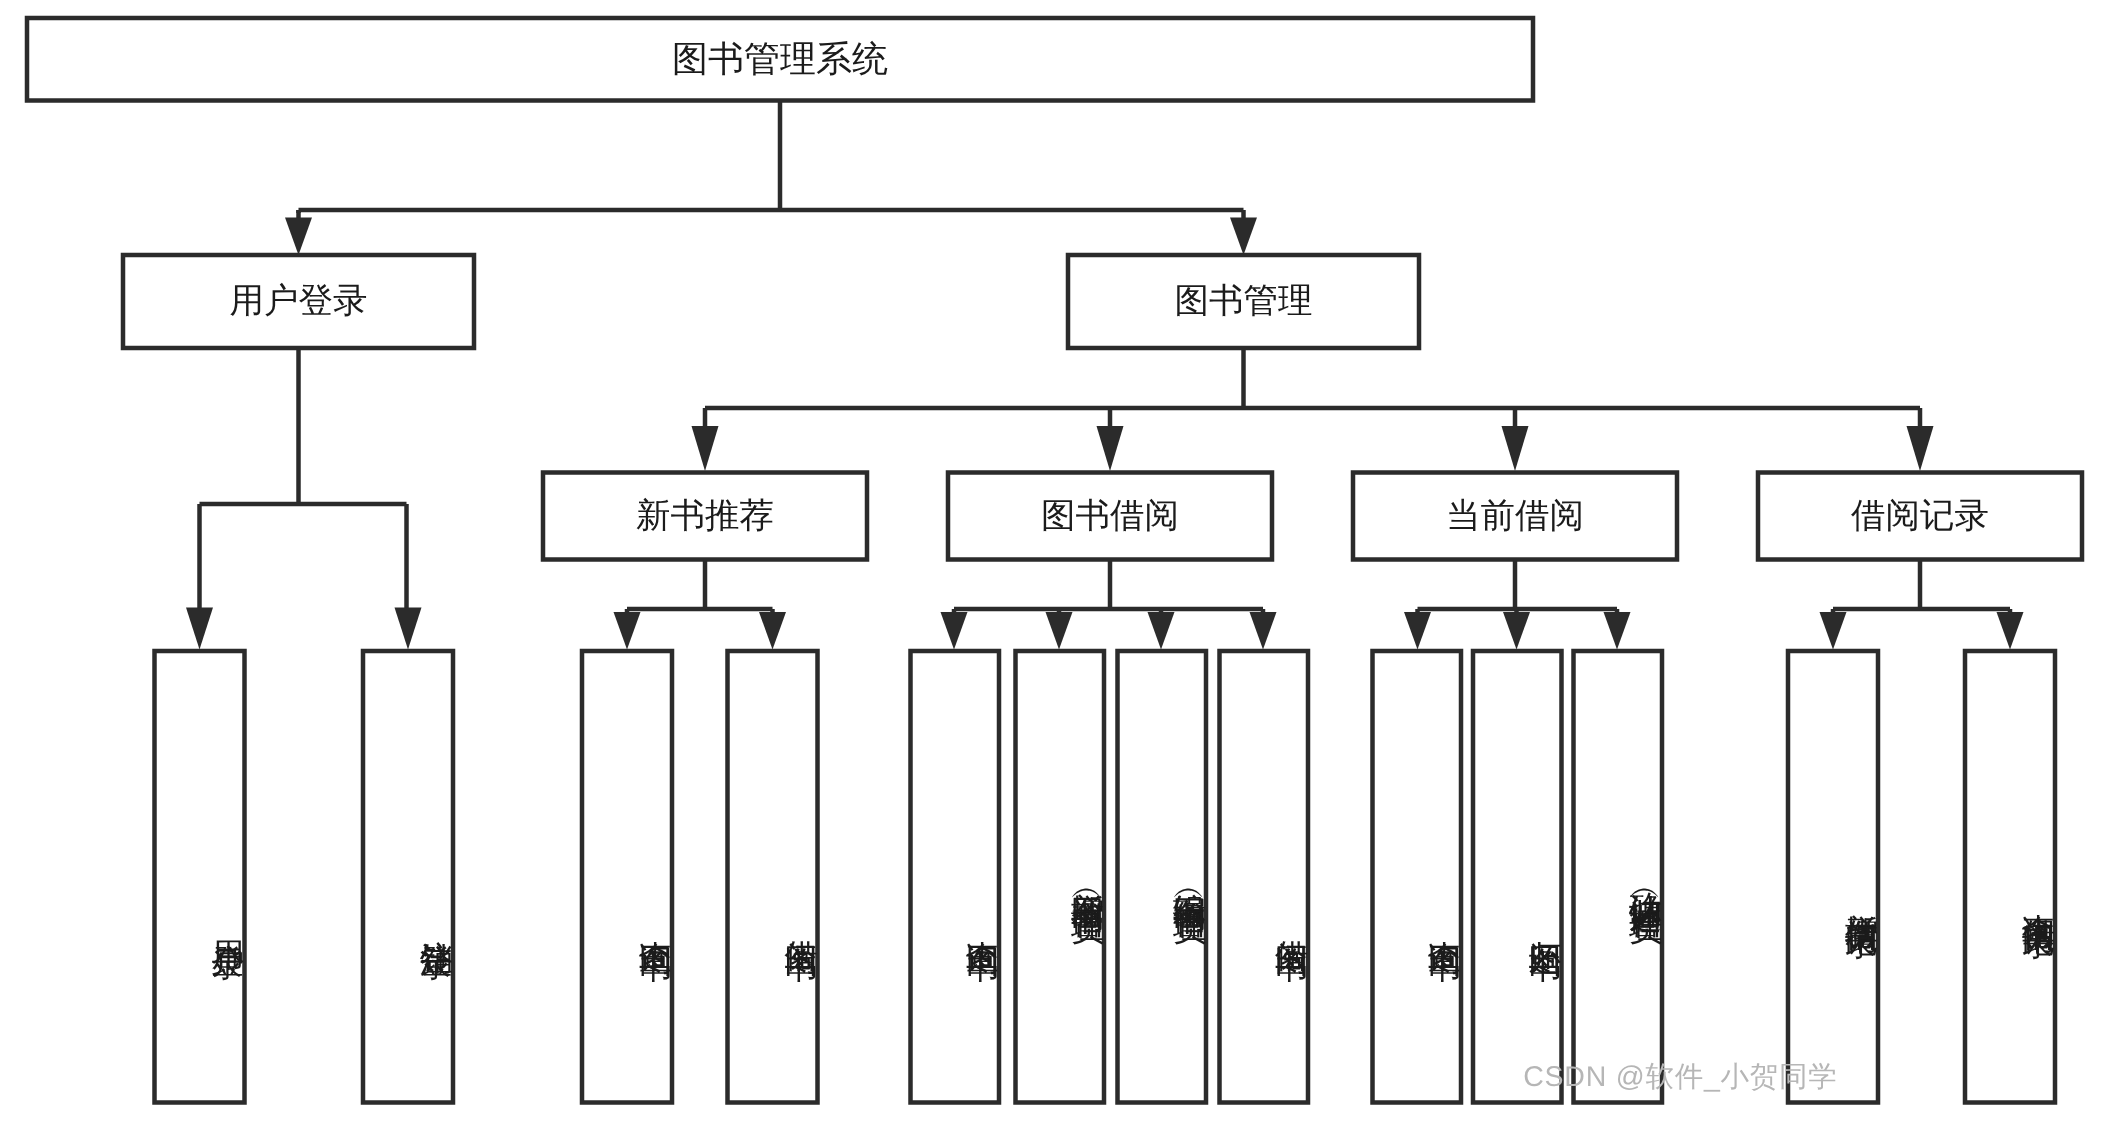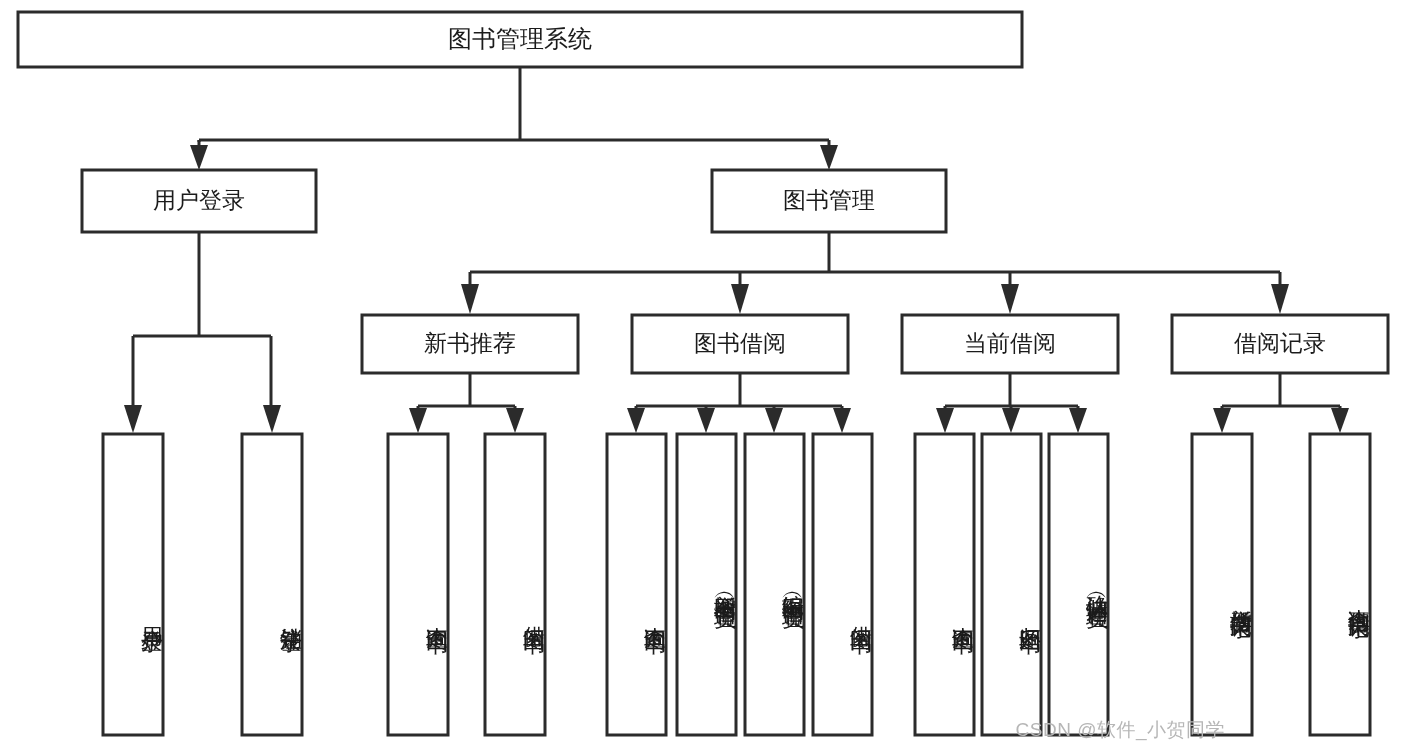--- a/index.html
+++ b/index.html
@@ -64,21 +64,21 @@
     line-height: 1;
     white-space: nowrap;
     display: flex;
     align-items: flex-start;
     justify-content: center;
     pointer-events: none;
   }
   .watermark {
     position: absolute;
     right: 8px;
-    bottom: 4px;
+    bottom: 16px;
     font-family: "Liberation Sans", "DejaVu Sans", sans-serif;
     font-size: 19px;
     color: #b6b6b6;
     letter-spacing: 0.5px;
     white-space: nowrap;
   }
 </style>
 </head>
 <body>
 

